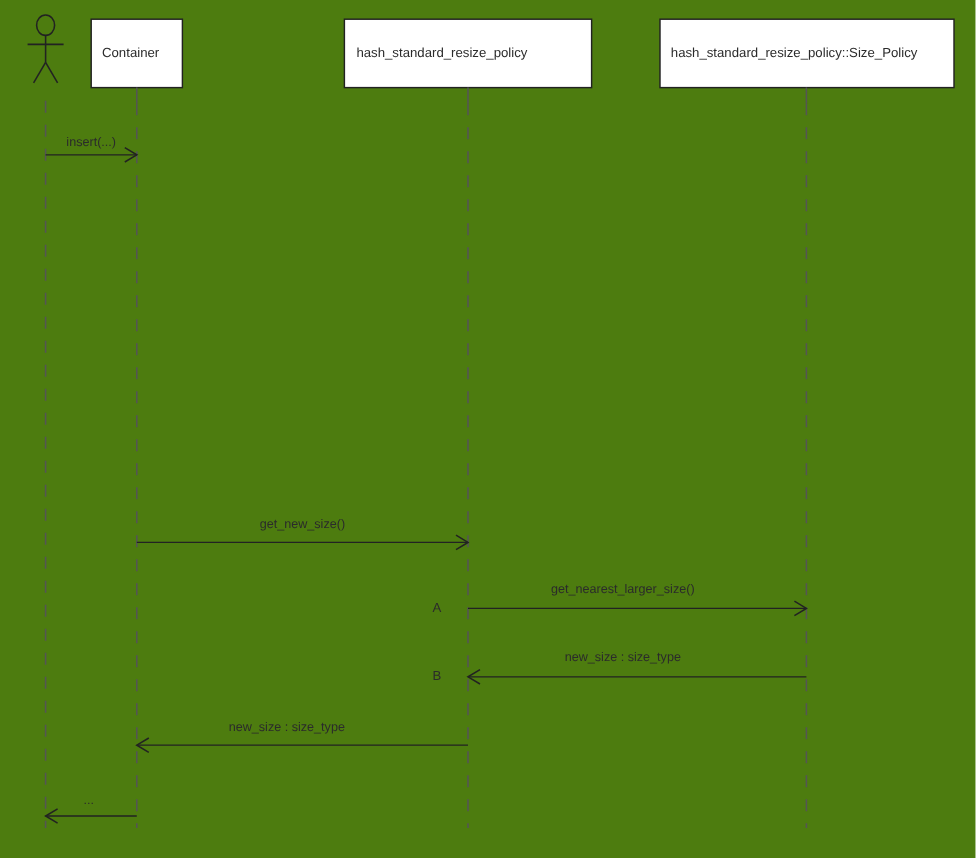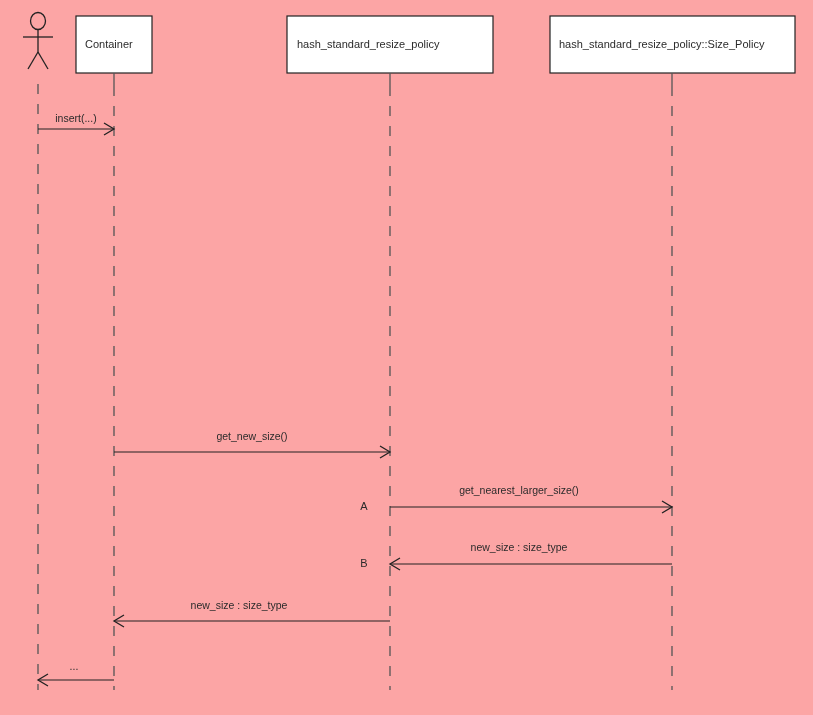--- a/index.html
+++ b/index.html
@@ -11,21 +11,21 @@
   body {
     font-family: "Liberation Sans", sans-serif;
     width: 813px;
     height: 715px;
     overflow: hidden;
   }
   #diagram-root {
     position: relative;
     width: 813px;
     height: 715px;
-    background: #fca5a5;
+    background: #4d7c0f;
   }
   svg#sequence-svg {
     display: block;
     width: 813px;
     height: 715px;
   }
   .lifeline-box {
     fill: #ffffff;
     stroke: #222222;
     stroke-width: 1.2;

